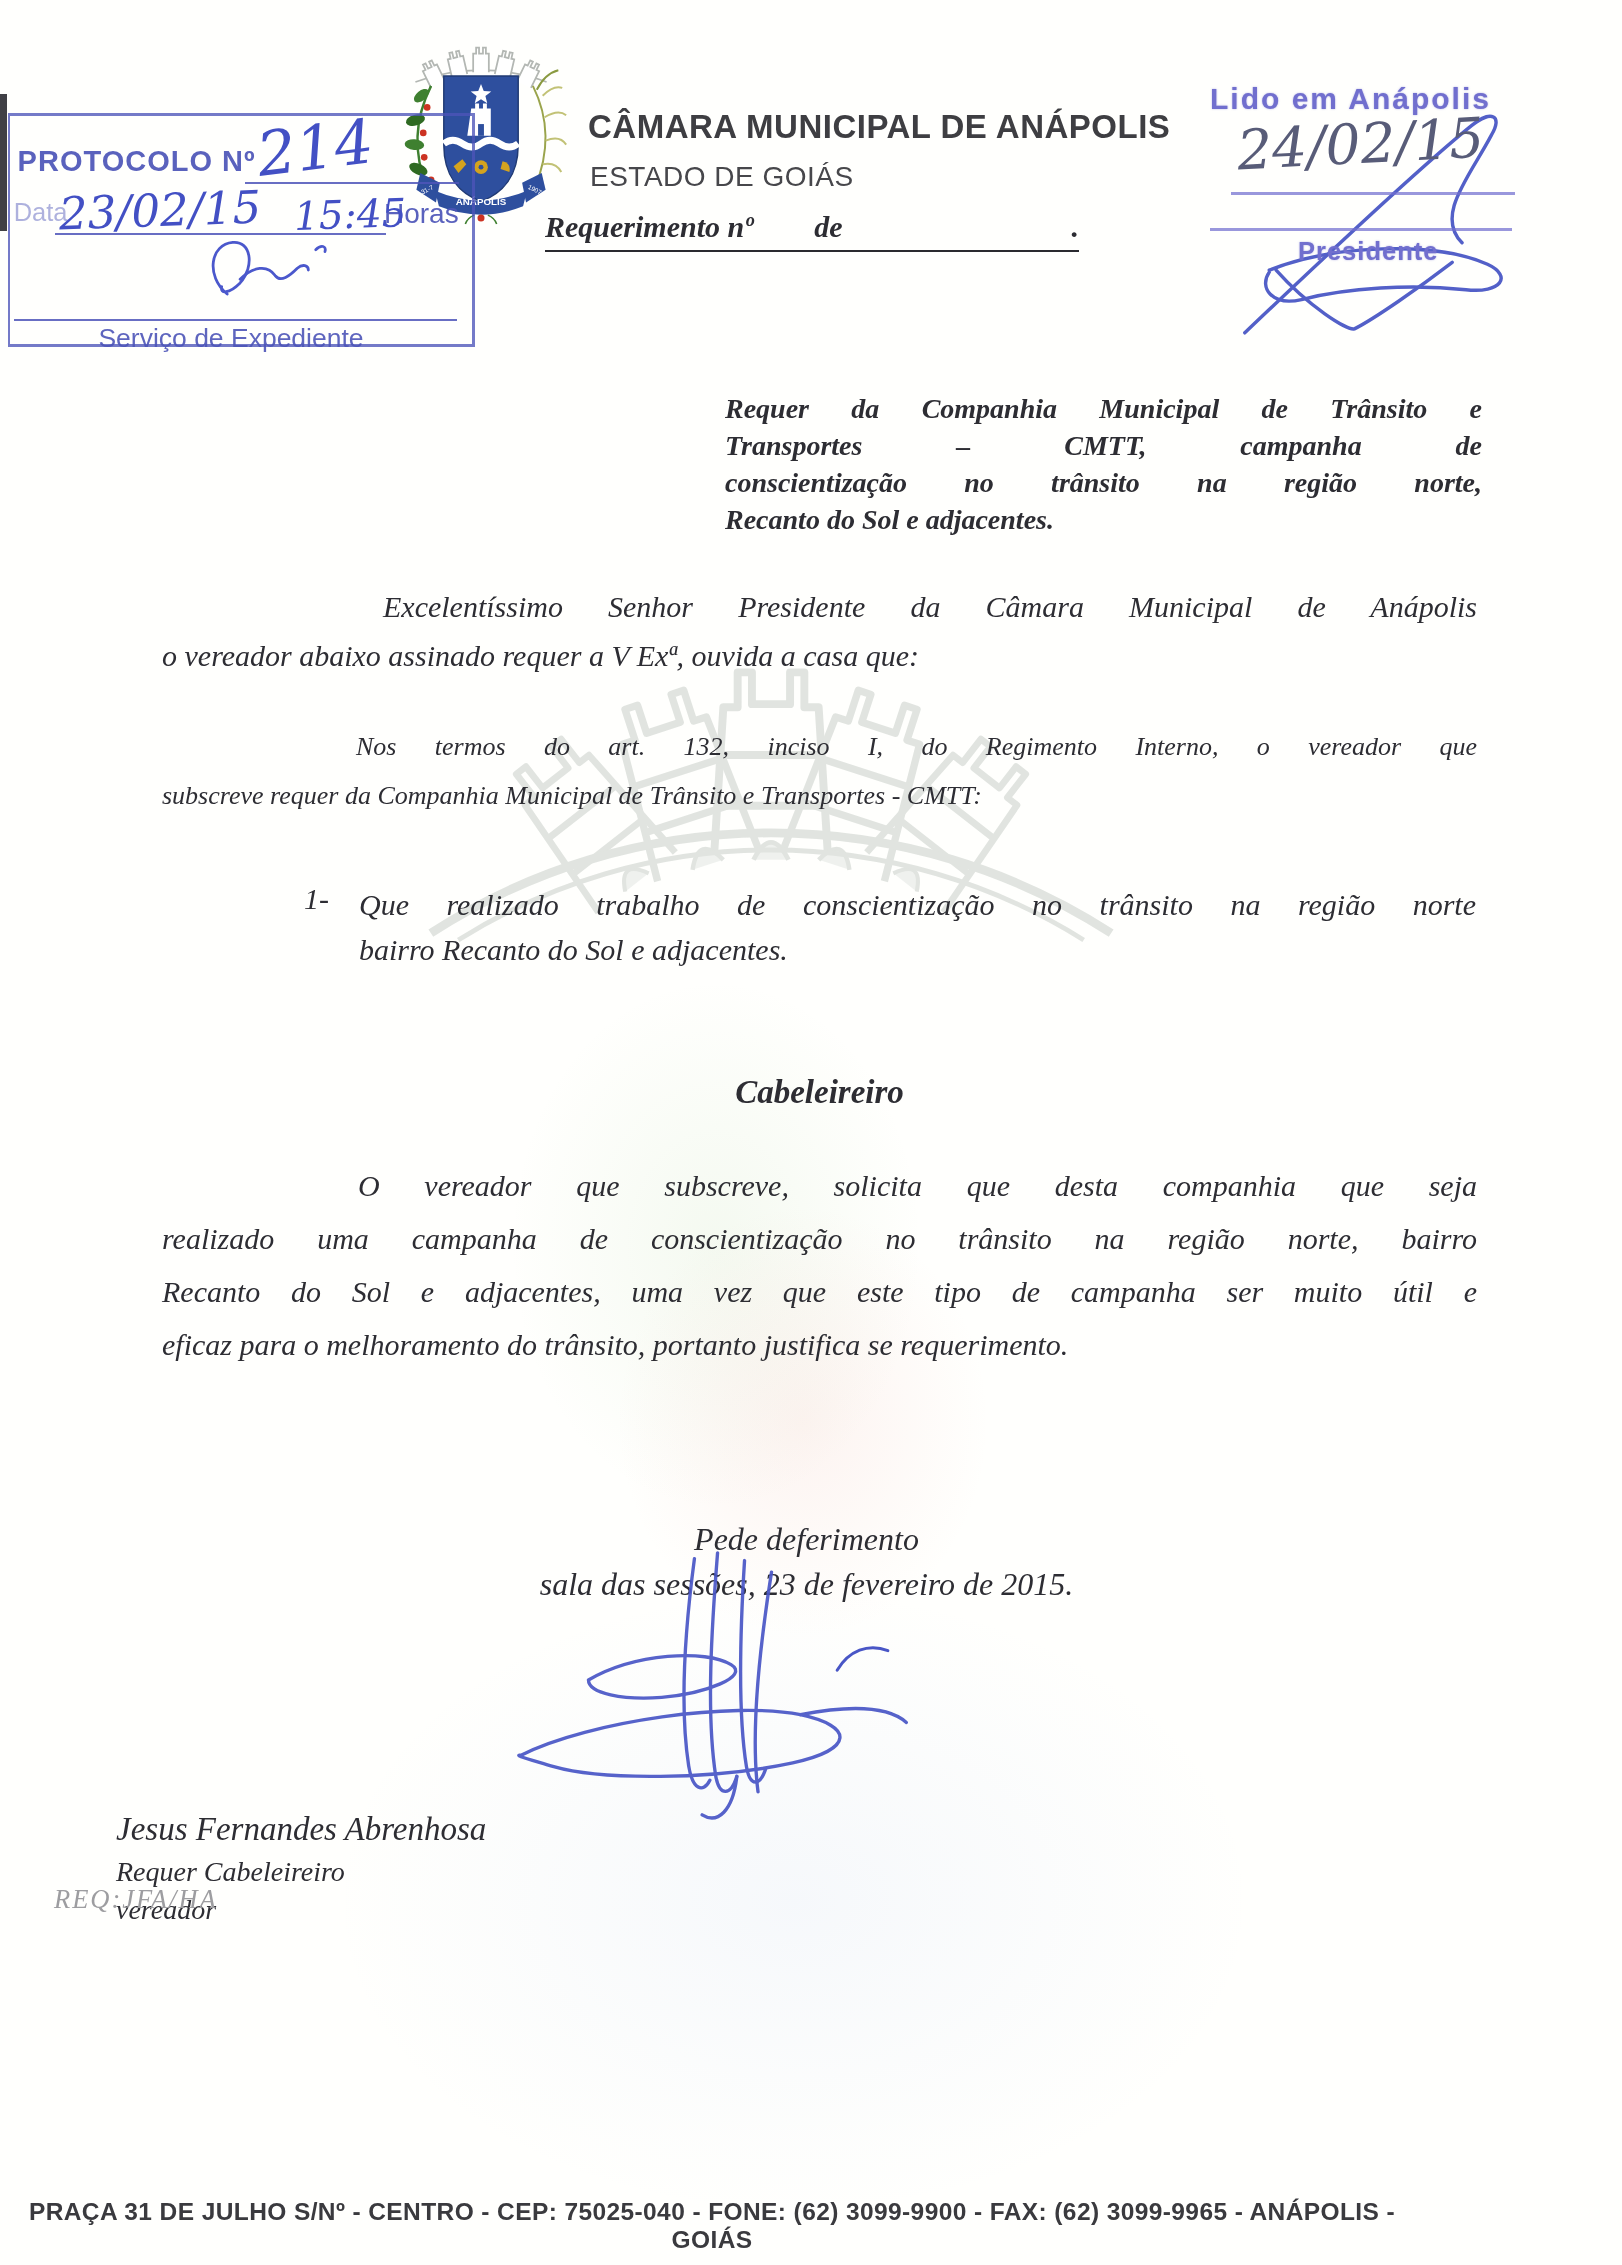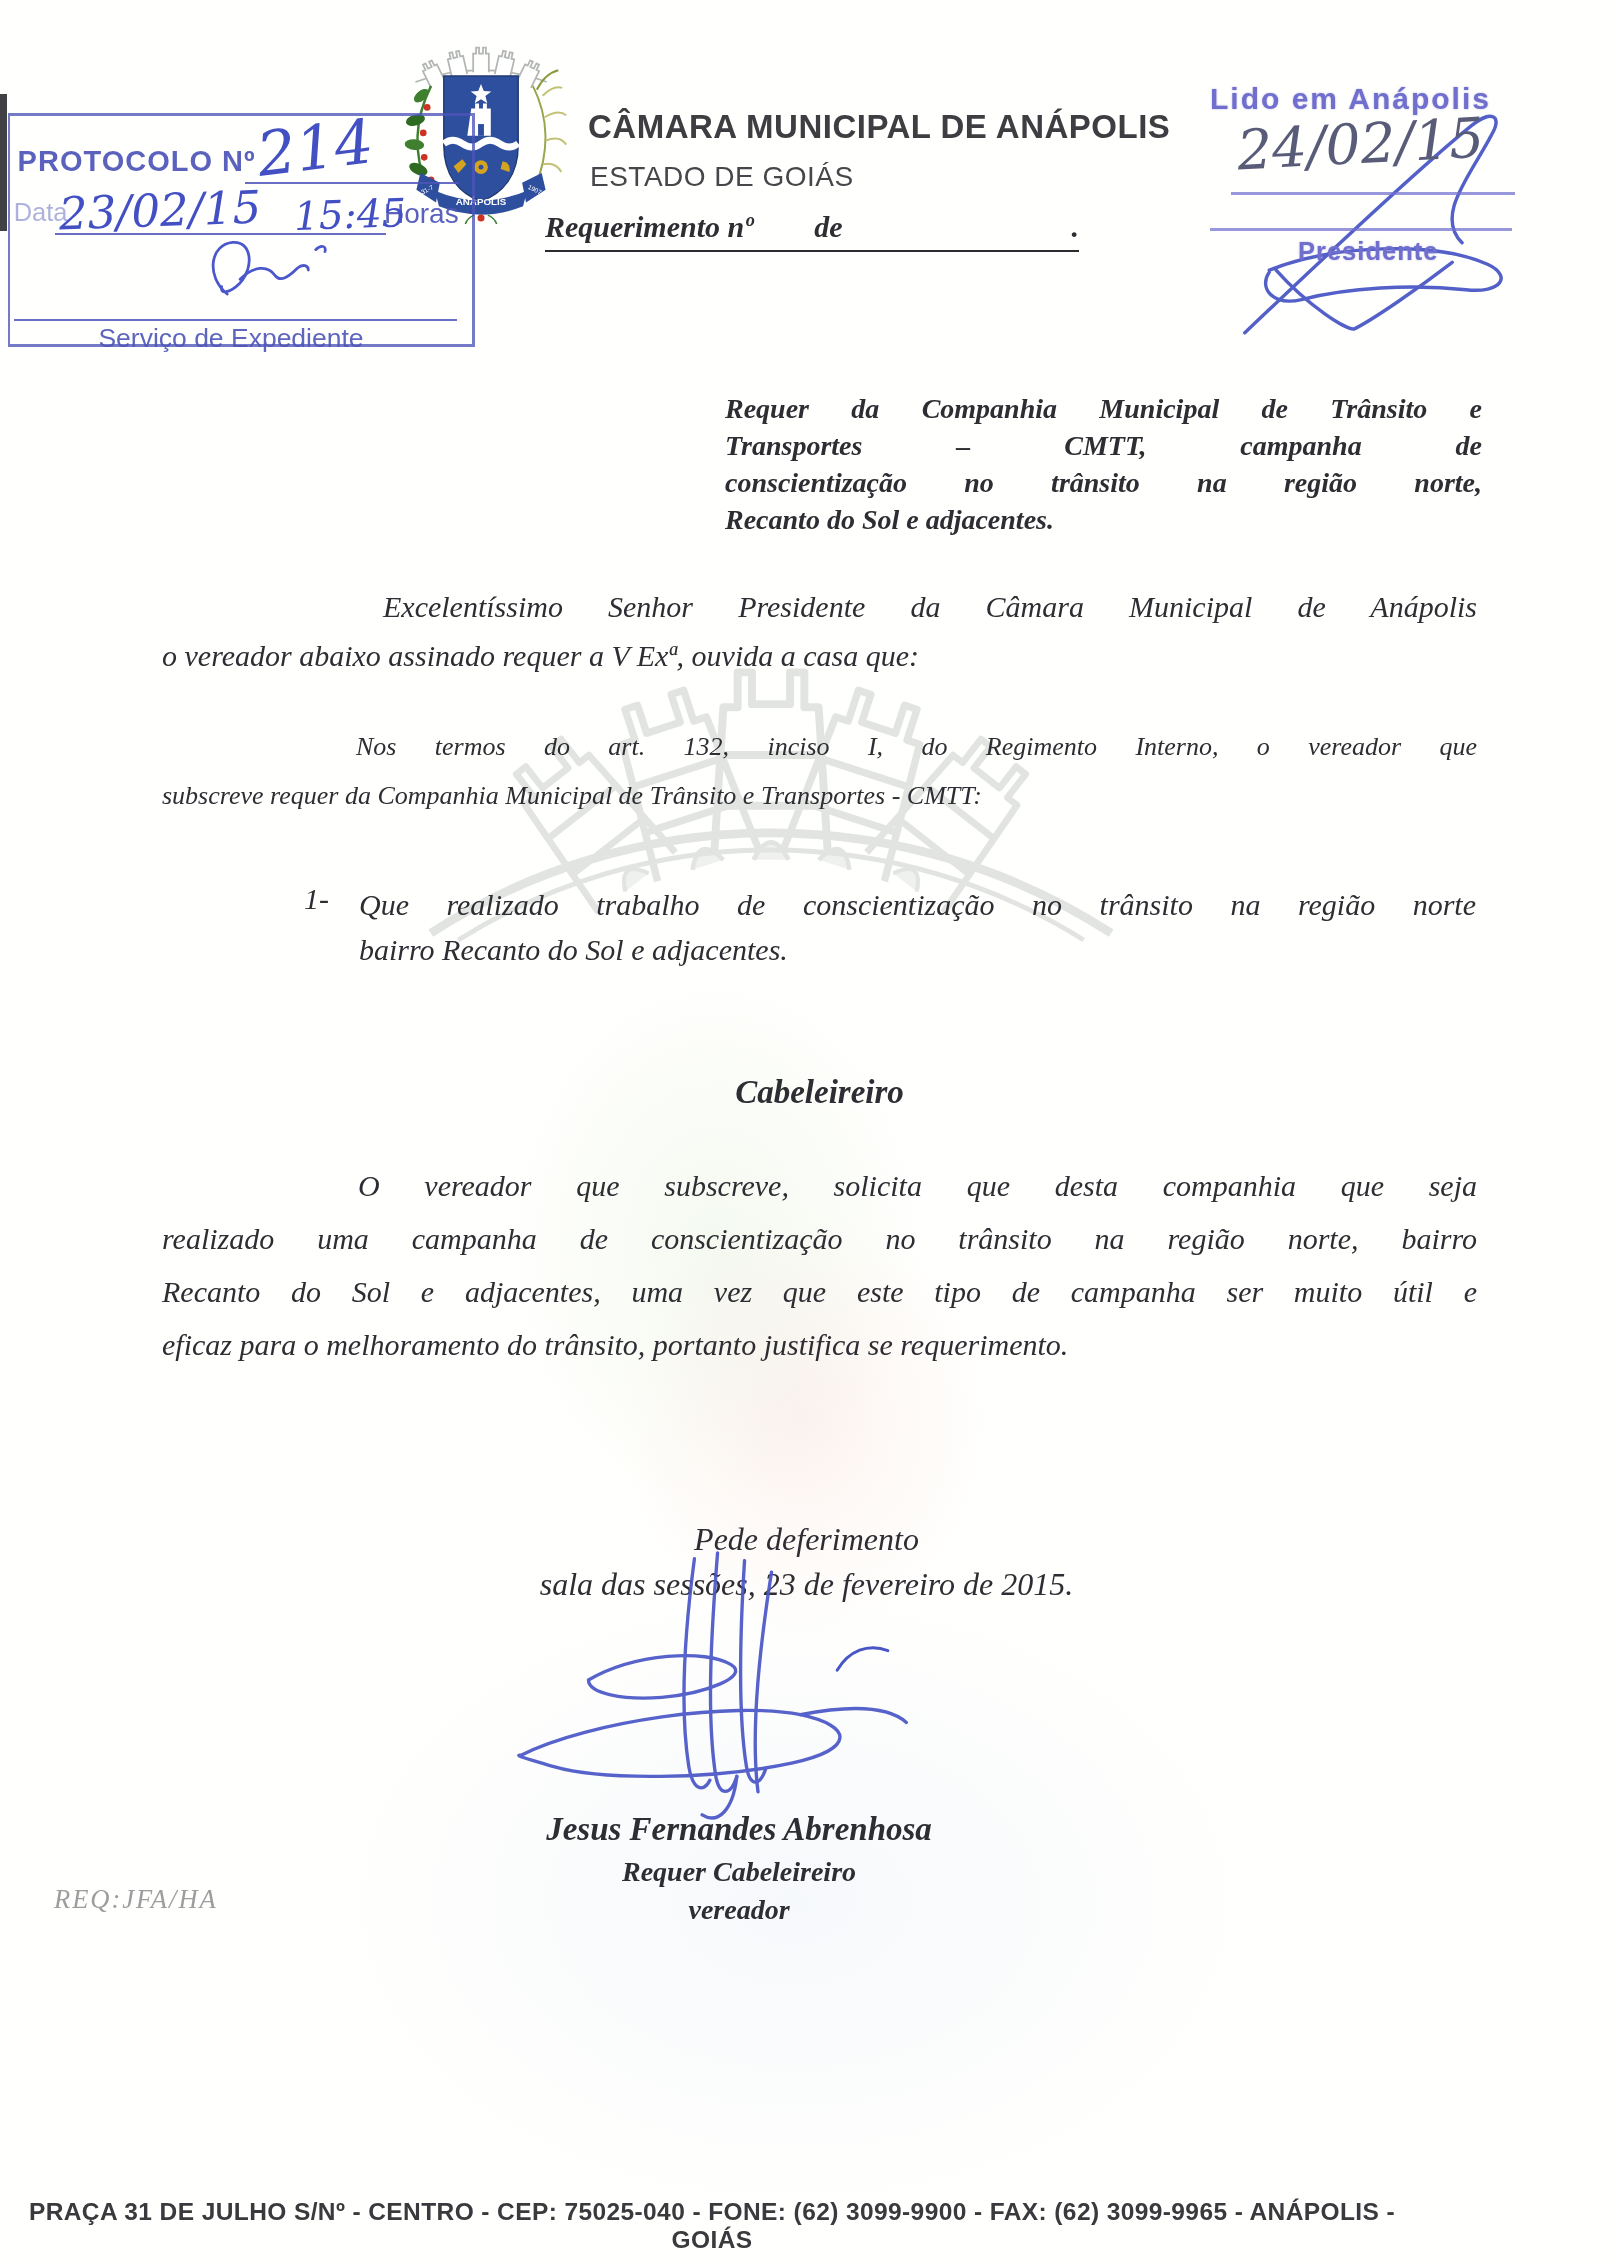--- a/index.html
+++ b/index.html
@@ -232,21 +232,21 @@
         <path d="M282,236 C278,272 262,286 246,276"></path>
       </g>
     </svg>
   </div>
   <div class="abs sig" style="left:833px;top:1639px;width:61px;height:41px;">
     <svg width="61" height="41" viewBox="0 0 62 42">
       <path d="M4,32 C16,12 36,4 56,12" stroke="#4956c6" stroke-width="3" fill="none" stroke-linecap="round"></path>
     </svg>
   </div>
 
-  <div class="abs txt serif-i" style="left:92px;top:1811px;width:1294px;text-align:center;font-weight:bold;">
+  <div class="abs txt serif-i" style="left:116px;top:1811px;width:1294px;">
     <div style="font-size:33px;">Jesus Fernandes Abrenhosa</div>
     <div style="font-size:28px;margin-top:7.8px;">Requer Cabeleireiro</div>
     <div style="font-size:28px;margin-top:5.9px;">vereador</div>
   </div>
 
   <div class="abs txt serif-i" style="left:54px;top:1884px;font-size:26.5px;color:#9d9da0;letter-spacing:2px;">REQ:JFA/HA</div>
 
   <div class="abs txt sans" style="left:0;top:2198px;width:1424px;text-align:center;font-size:24.5px;font-weight:bold;color:#3a3a3e;letter-spacing:0.4px;">PRAÇA 31 DE JULHO S/Nº - CENTRO - CEP: 75025-040 - FONE: (62) 3099-9900 - FAX: (62) 3099-9965 - ANÁPOLIS - GOIÁS</div>
 
 </div>

